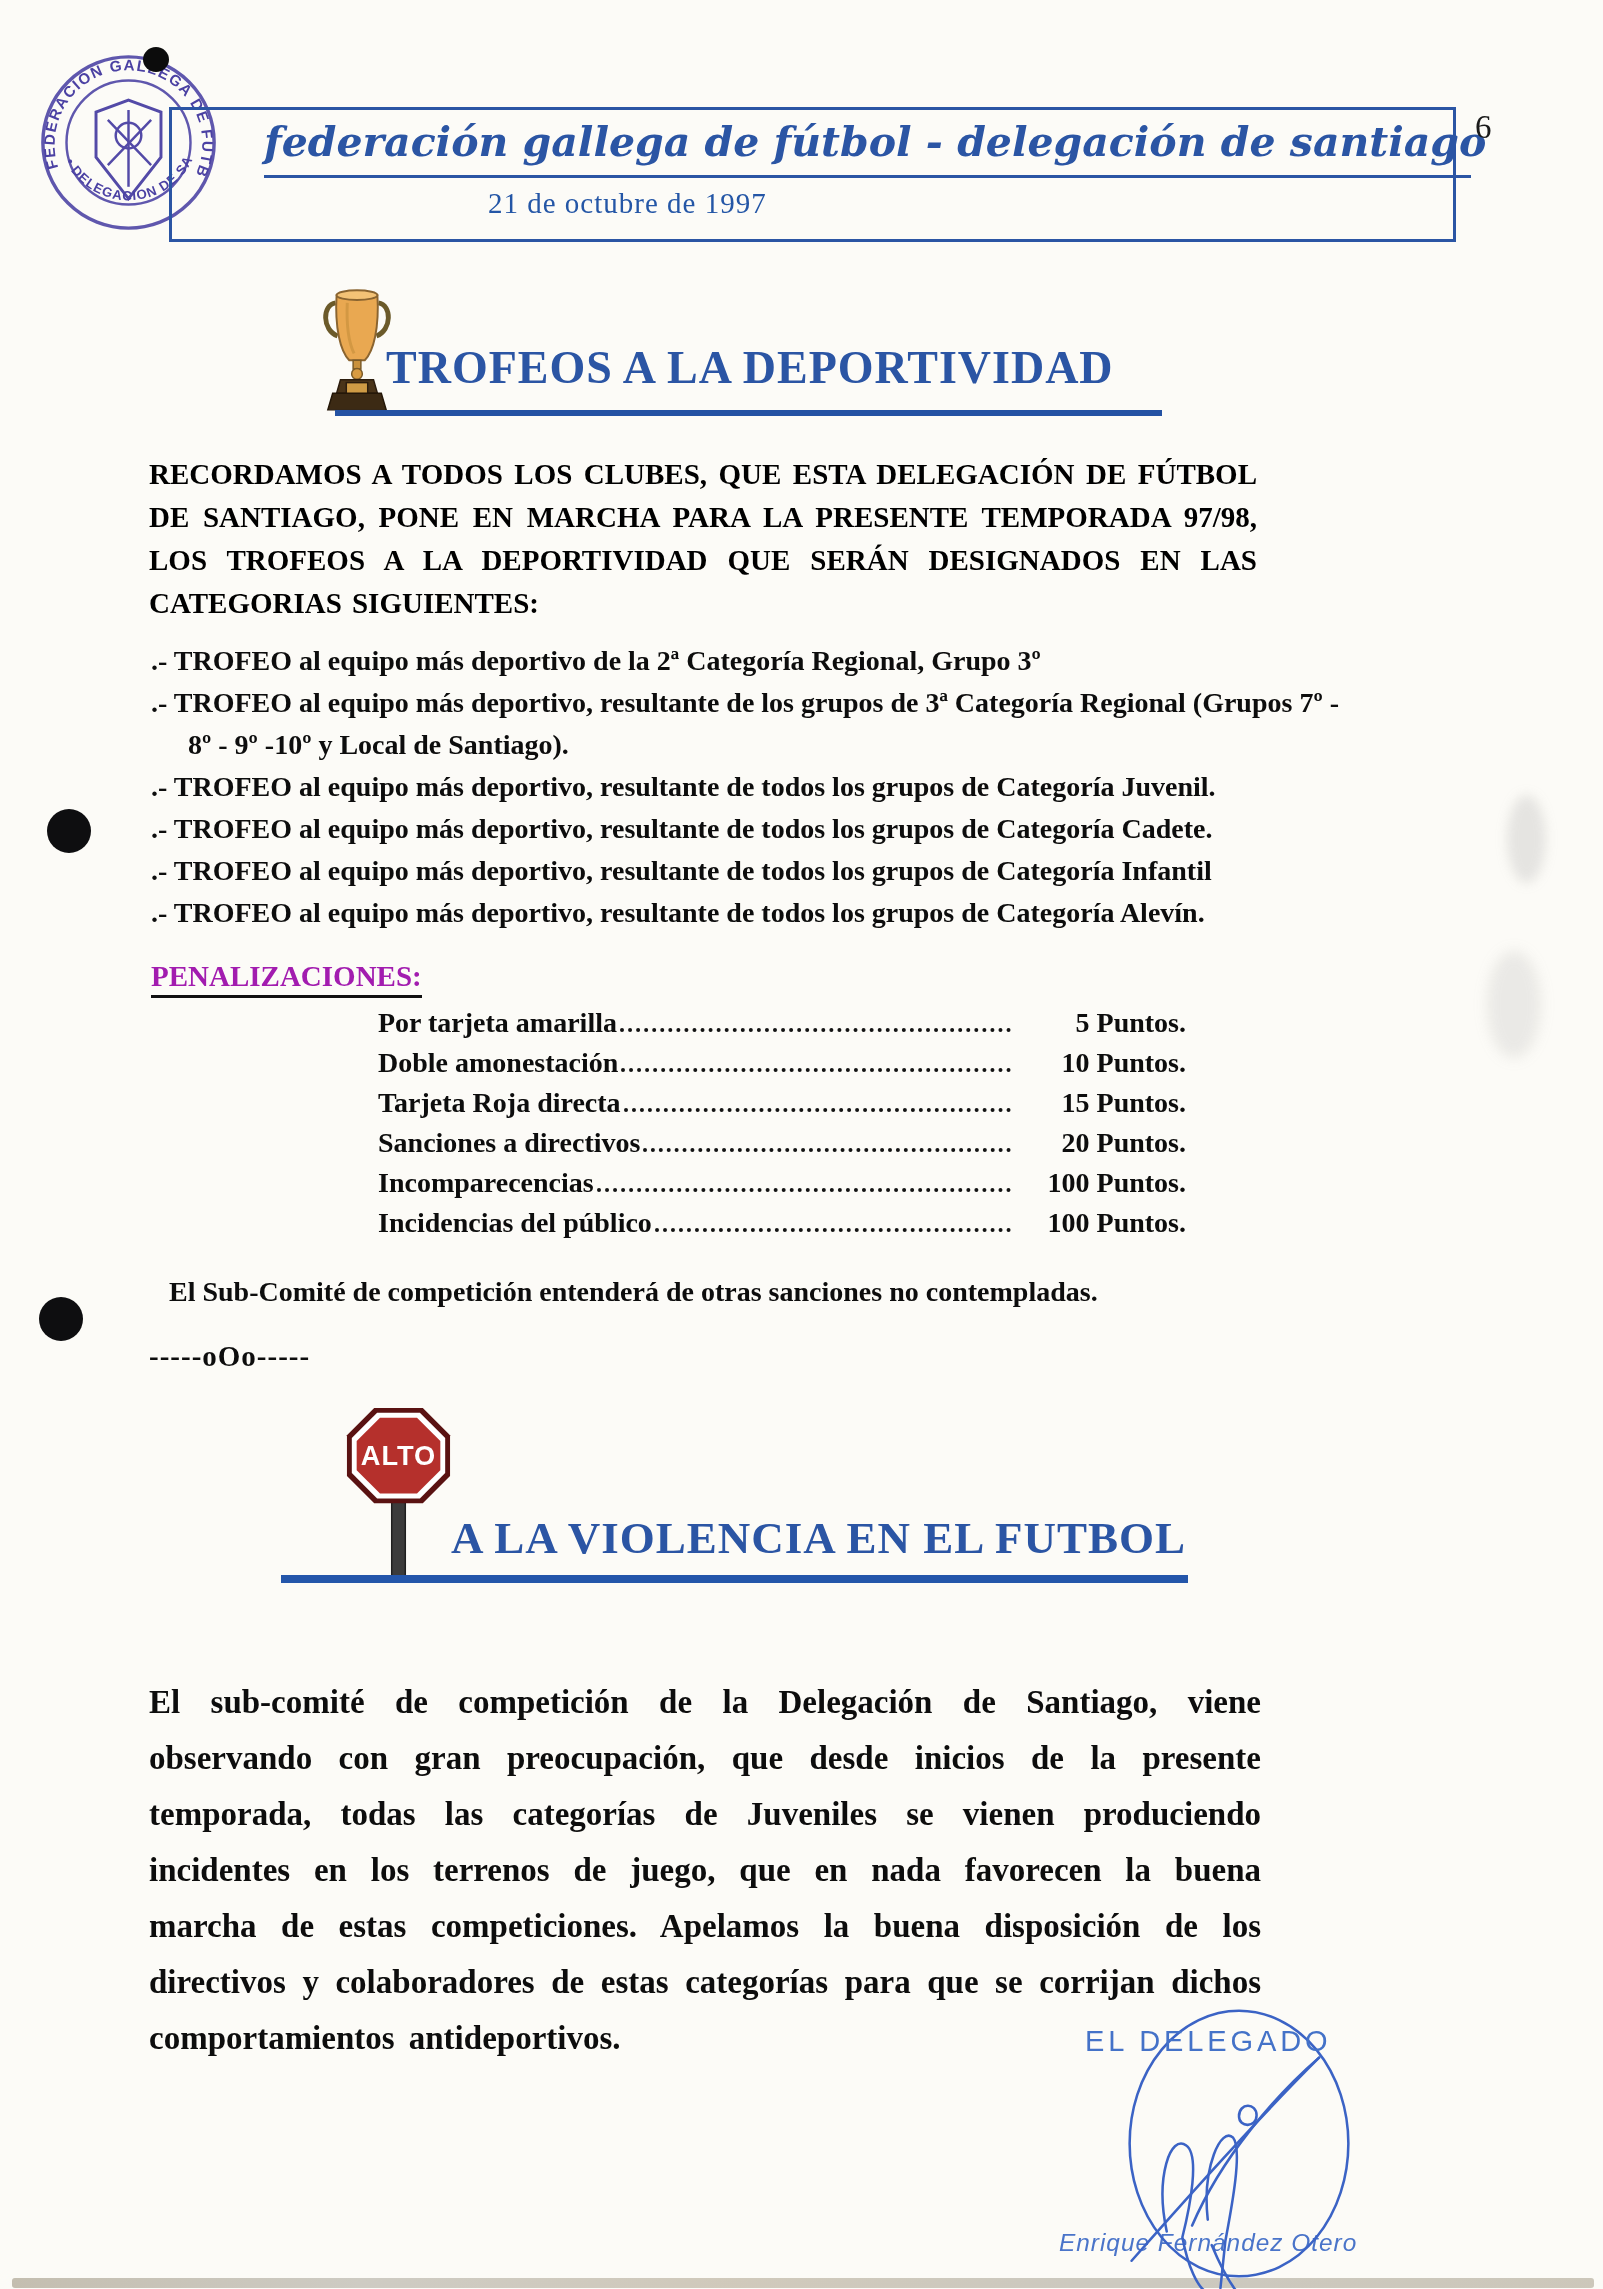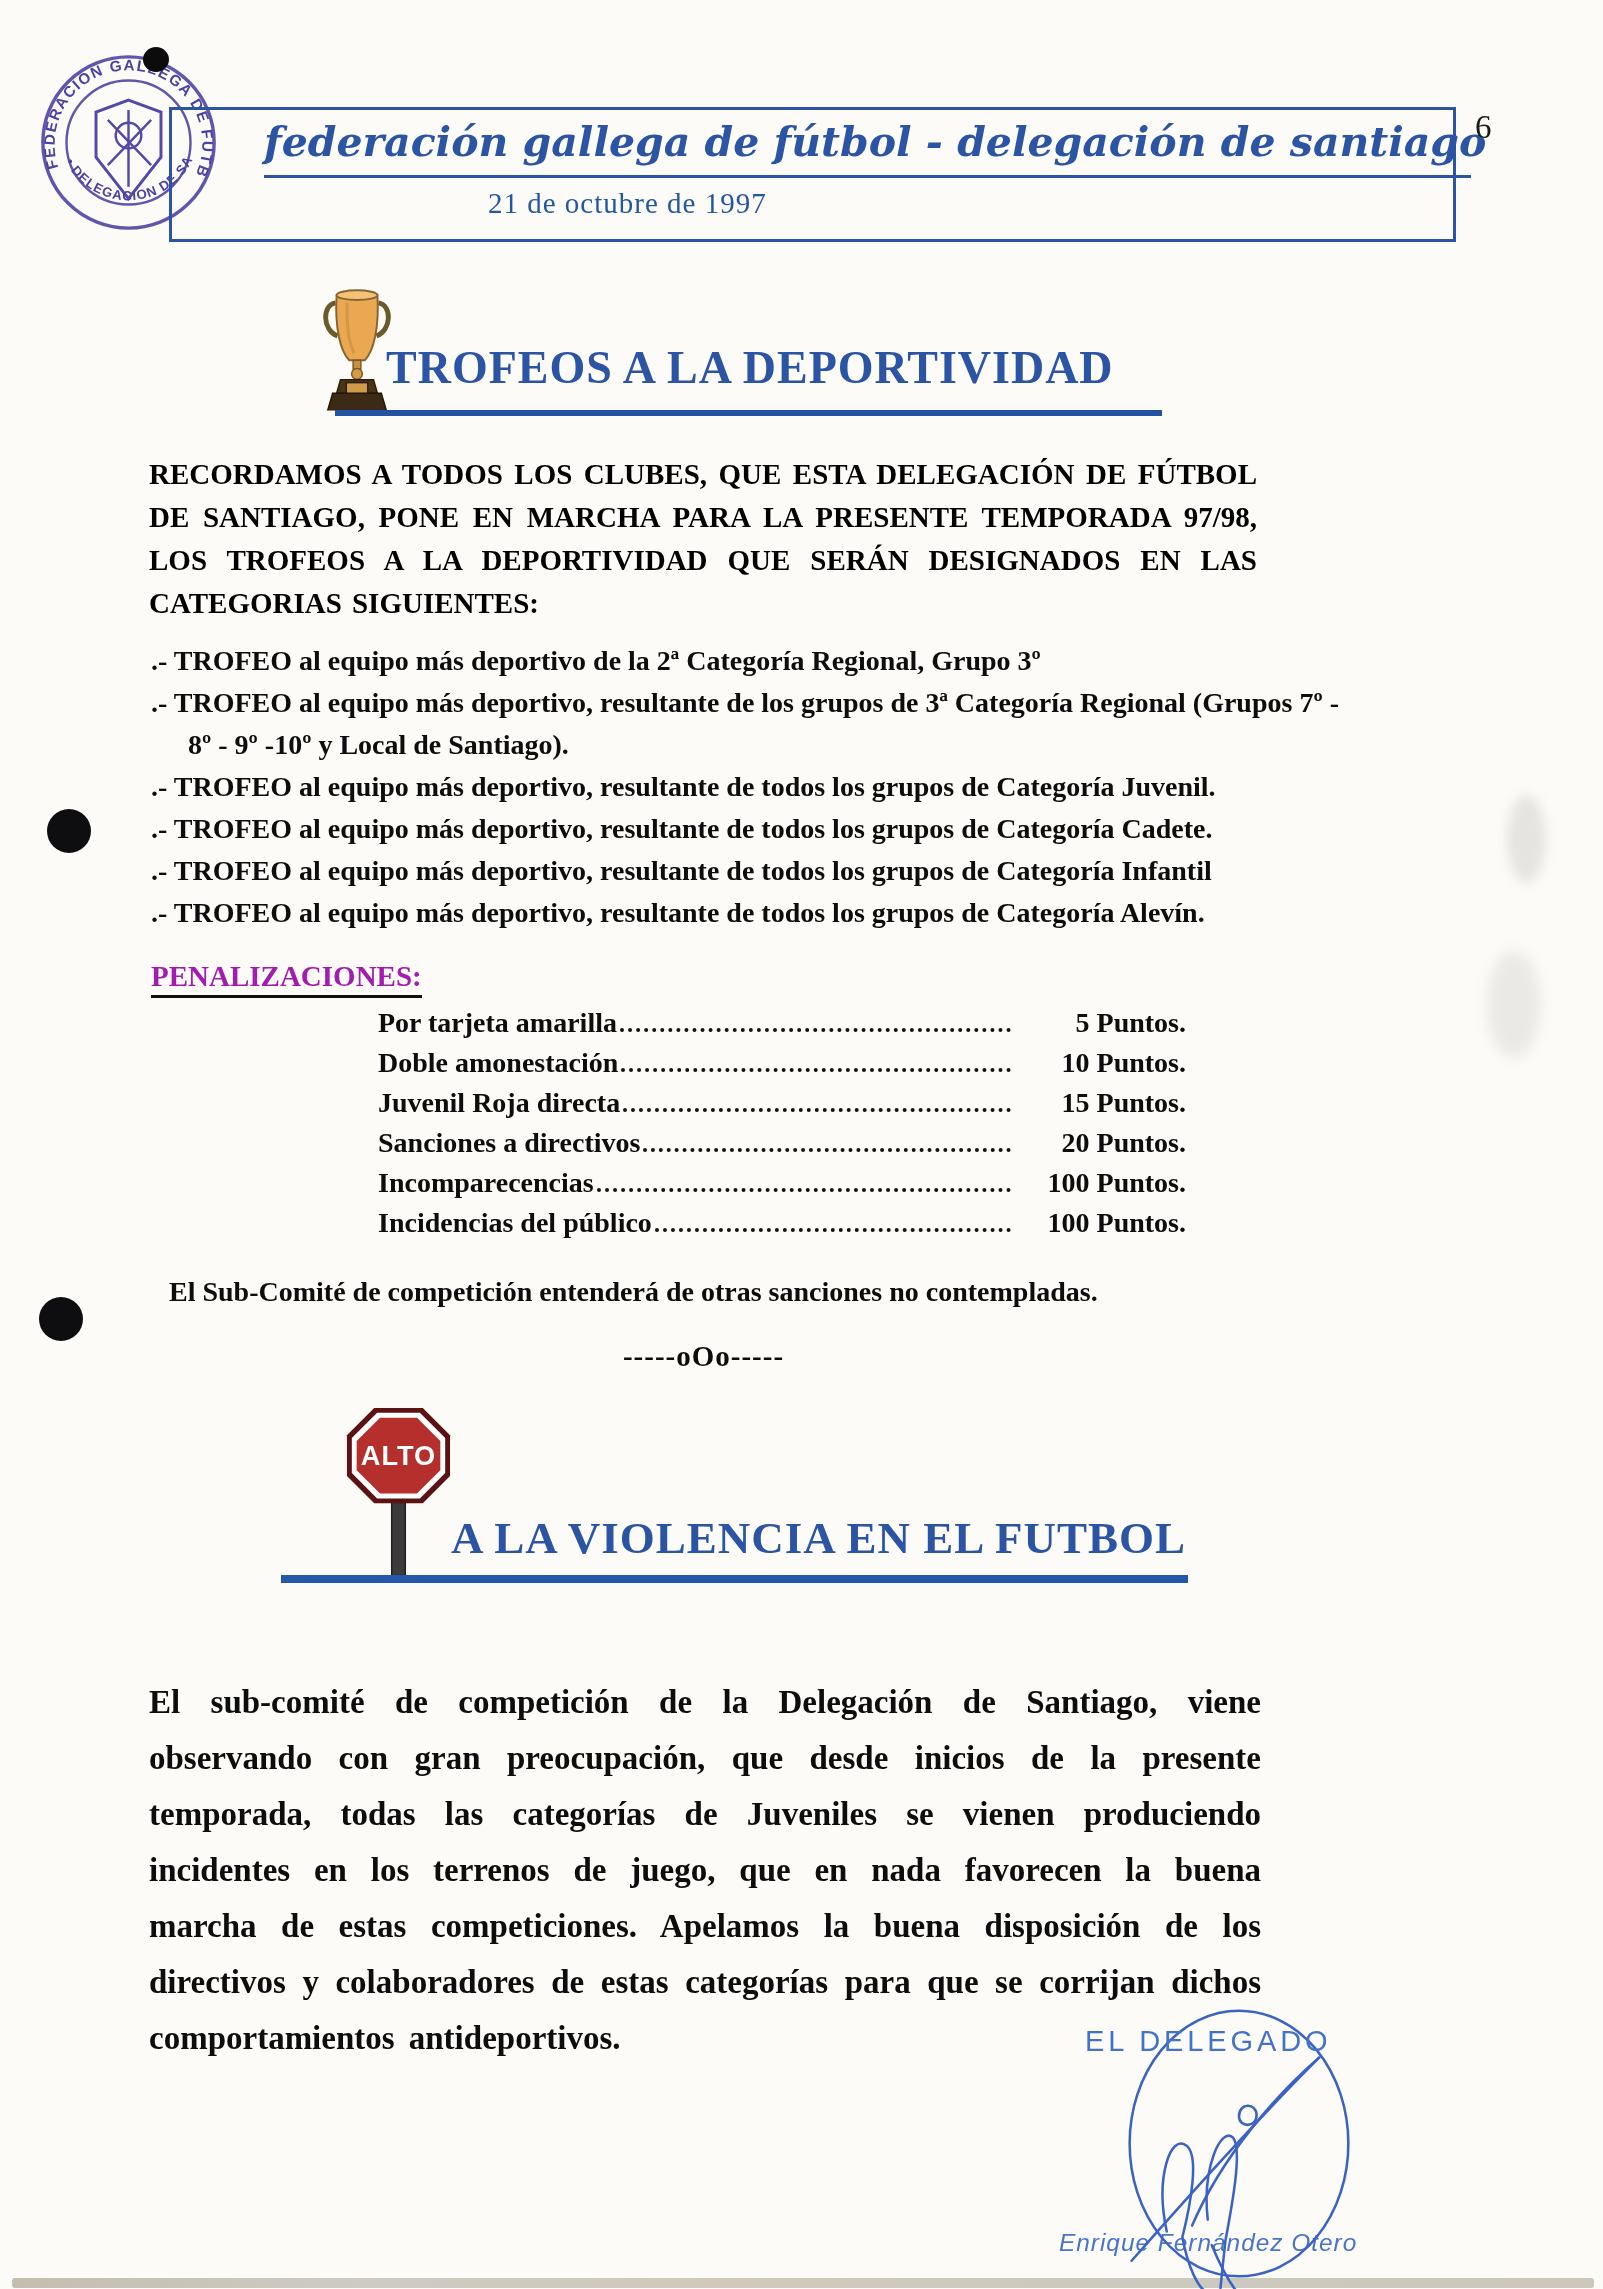--- a/index.html
+++ b/index.html
@@ -70,21 +70,21 @@
     font-size:28px;font-weight:bold;line-height:40px;height:40px;color:#0d0d0d;
   }
   .penal-label{white-space:nowrap;}
   .penal-dots{flex:1;border-bottom:4.9px dotted #131313;margin:0 2.9px 6.8px 2.9px;min-width:27px;}
   .penal-points{white-space:nowrap;min-width:172px;text-align:right;}
   .penal-note{
     left:151px;top:1258px;margin:18px;
     font-size:28px;font-weight:bold;color:#0d0d0d;
   }
   .divider{
-    left:149px;top:1340px;width:1109px;text-align:center;
+    left:149px;top:1340px;width:1109px;
     font-size:29px;font-weight:bold;letter-spacing:1px;color:#0d0d0d;
   }
 
   
   .stop-sign{left:341px;top:1406px;width:115px;height:177px;}
   .h2{
     left:451px;top:1512px;
     font-size:45px;font-weight:bold;color:#2b55a4;
     letter-spacing:1px;white-space:nowrap;
   }
@@ -192,21 +192,21 @@
       <span class="penal-label">Por tarjeta amarilla</span>
       <span class="penal-dots"></span>
       <span class="penal-points">5 Puntos.</span>
     </div>
     <div class="penal-row">
       <span class="penal-label">Doble amonestación</span>
       <span class="penal-dots"></span>
       <span class="penal-points">10 Puntos.</span>
     </div>
     <div class="penal-row">
-      <span class="penal-label">Juvenil Roja directa</span>
+      <span class="penal-label">Tarjeta Roja directa</span>
       <span class="penal-dots"></span>
       <span class="penal-points">15 Puntos.</span>
     </div>
     <div class="penal-row">
       <span class="penal-label">Sanciones a directivos</span>
       <span class="penal-dots"></span>
       <span class="penal-points">20 Puntos.</span>
     </div>
     <div class="penal-row">
       <span class="penal-label">Incomparecencias</span>

